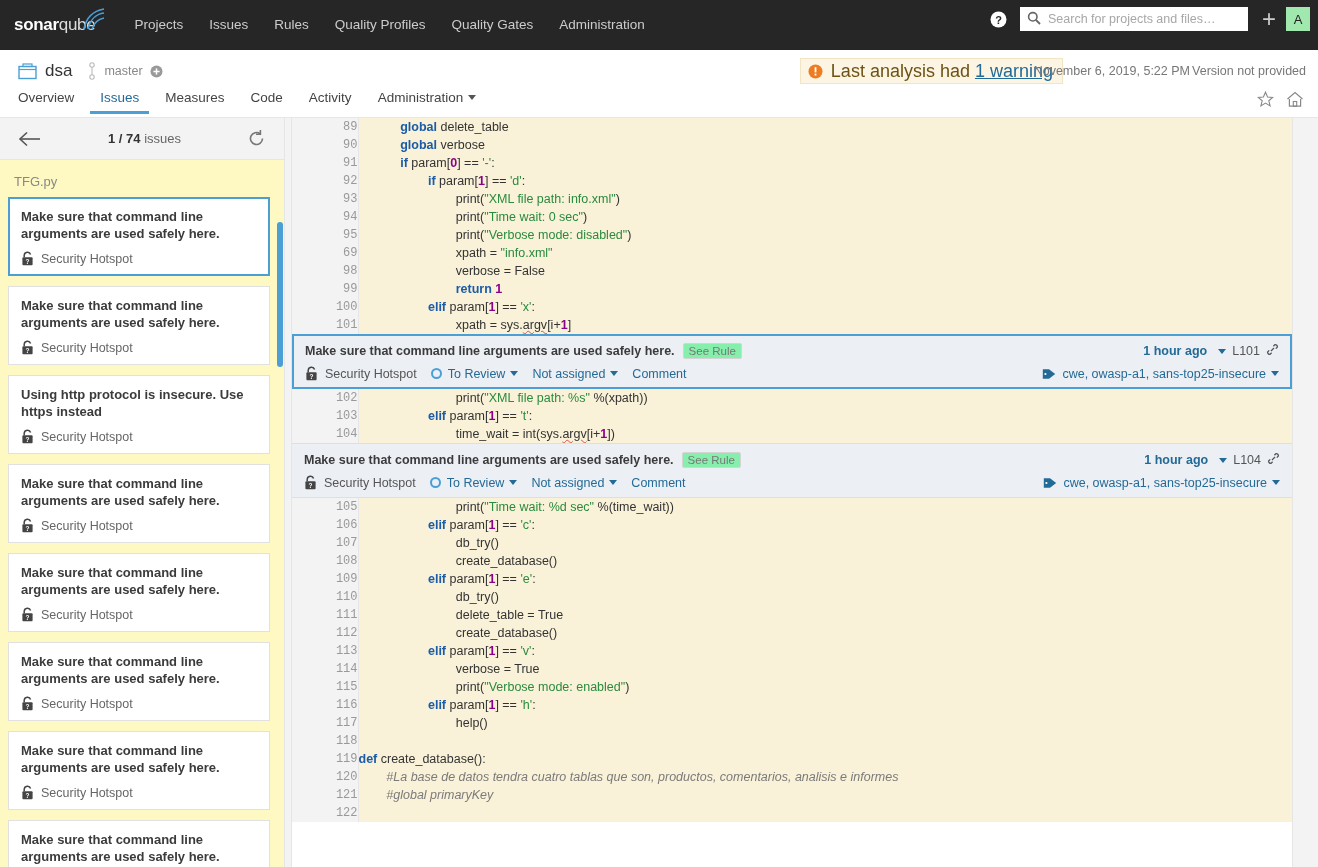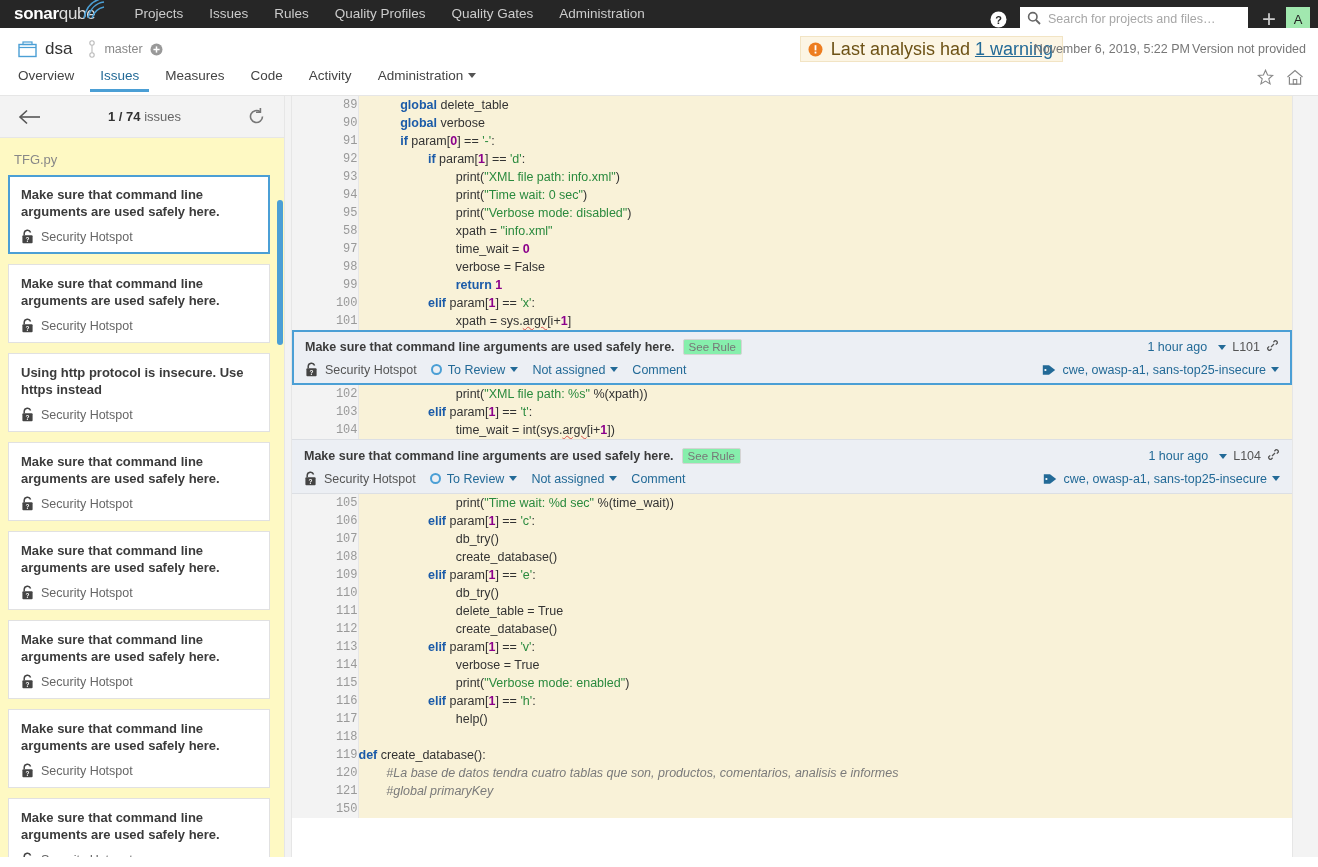--- a/index.html
+++ b/index.html
@@ -8,21 +8,21 @@
     width: 1318px; height: 867px;
     overflow: hidden;
     background: #fff;
     font-family: "Liberation Sans", sans-serif;
     font-size: 13px;
     color: #444;
   }
 
   
   #topnav {
-    height: 28px;
+    height: 50px;
     background: #262626;
     display: flex;
     align-items: center;
     padding: 0 8px 0 14px;
     position: relative;
   }
   #logo {
     display: flex; align-items: baseline;
     margin-right: 26px;
     position: relative;
@@ -280,21 +280,21 @@
     border-radius: 2px;
     padding: 1px 5px;
     cursor: pointer;
   }
   .ii-right {
     margin-left: auto;
     display: flex; align-items: center;
     font-size: 12.5px; color: #236a97;
     gap: 6px;
   }
-  .ii-right .age { color: #236a97; cursor: pointer; }
+  .ii-right .age { color: #236a97; cursor: pointer; font-weight: bold; }
   .ii-right .lineref { color: #555; }
   .ii-row2 {
     display: flex; align-items: center;
     font-size: 12.5px;
   }
   .ii-row2 .seg { display: flex; align-items: center; margin-right: 14px; }
   .ii-row2 .lockic { margin-right: 7px; display:flex; }
   .ii-type { color: #555; }
   .ii-link { color: #236a97; cursor: pointer; }
   .circ {
@@ -578,26 +578,22 @@
             </tr>
             <tr>
               <td class="ln">94</td>
               <td class="src">                            print(<span class="s">"Time wait: 0 sec"</span>)</td>
             </tr>
             <tr>
               <td class="ln">95</td>
               <td class="src">                            print(<span class="s">"Verbose mode: disabled"</span>)</td>
             </tr>
             <tr>
-              <td class="ln">58</td>
+              <td class="ln">69</td>
               <td class="src">                            xpath = <span class="s">"info.xml"</span></td>
-            </tr>
-            <tr>
-              <td class="ln">97</td>
-              <td class="src">                            time_wait = <span class="n">0</span></td>
             </tr>
             <tr>
               <td class="ln">98</td>
               <td class="src">                            verbose = False</td>
             </tr>
             <tr>
               <td class="ln">99</td>
               <td class="src">                            <span class="kw">return</span> <span class="n">1</span></td>
             </tr>
             <tr>
@@ -790,20 +786,20 @@
             </tr>
             <tr>
               <td class="ln">120</td>
               <td class="src">        <span class="c">#La base de datos tendra cuatro tablas que son, productos, comentarios, analisis e informes</span></td>
             </tr>
             <tr>
               <td class="ln">121</td>
               <td class="src">        <span class="c">#global primaryKey</span></td>
             </tr>
             <tr>
-              <td class="ln">150</td>
+              <td class="ln">122</td>
               <td class="src"></td>
             </tr>
           </tbody>
         </table>
       </div>
   </div>
 </div>
 
 </body></html>

